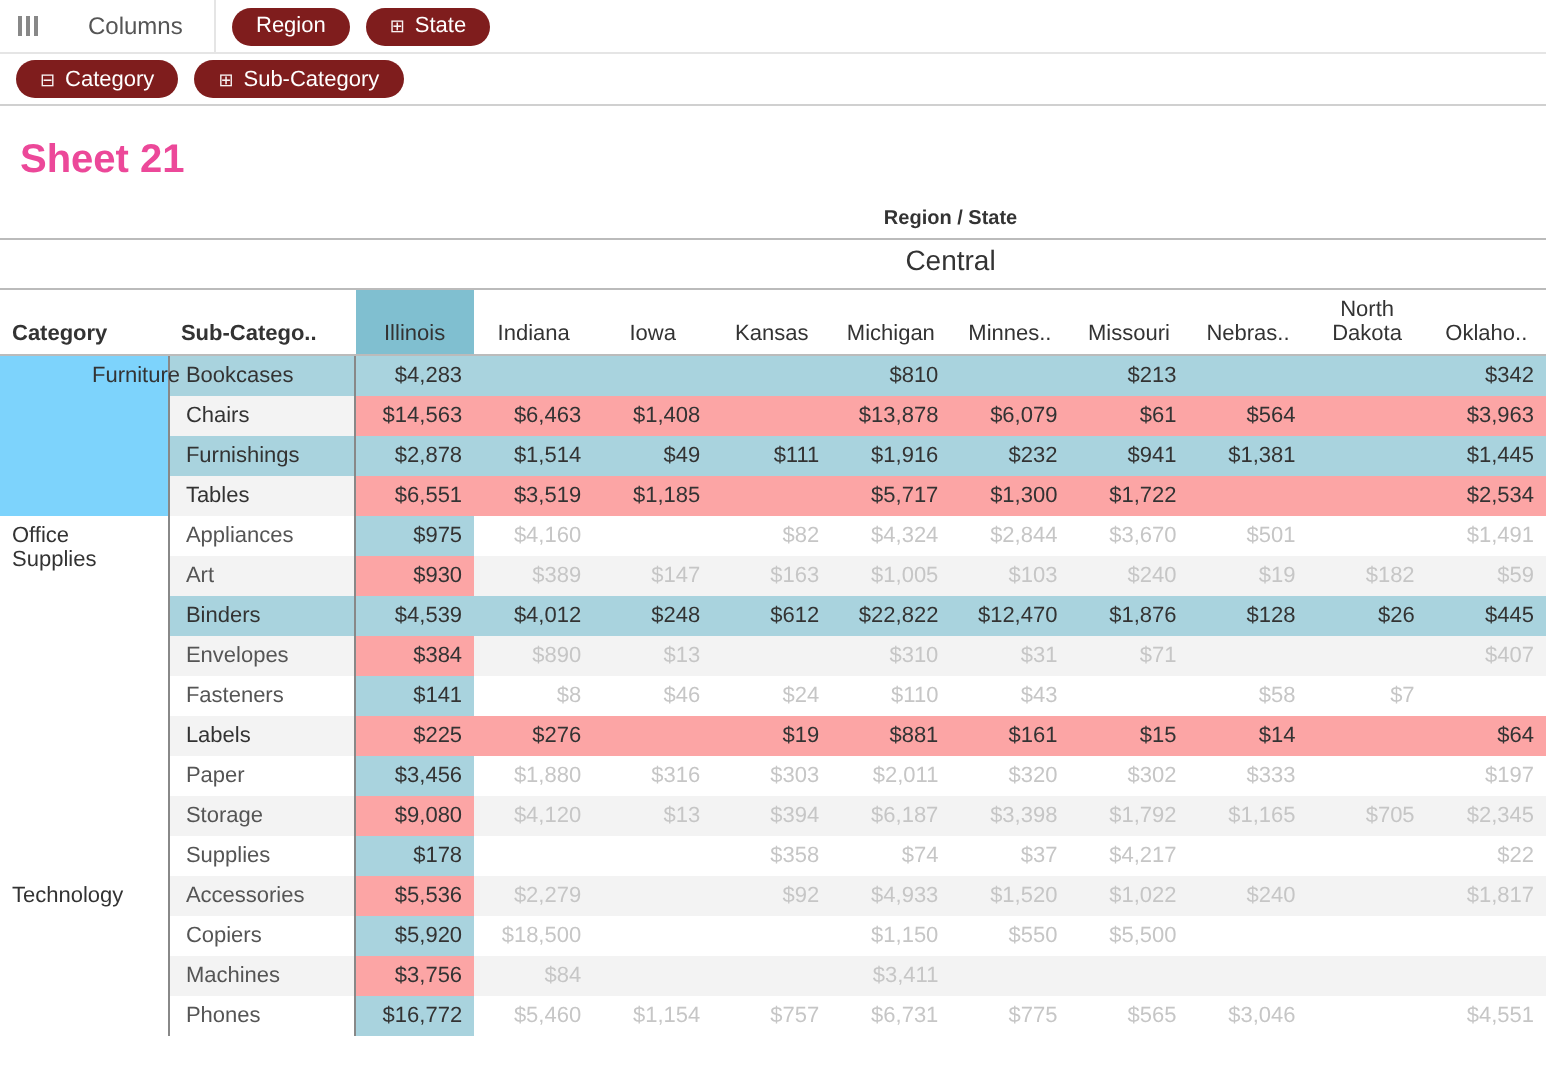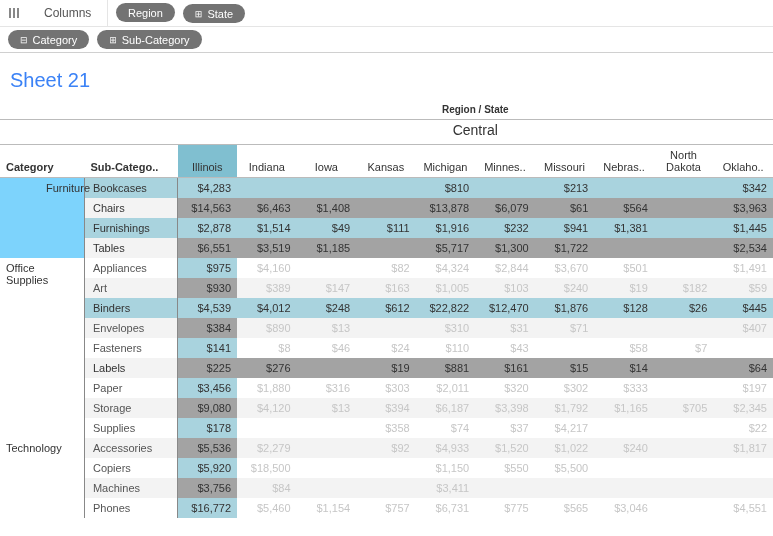--- a/index.html
+++ b/index.html
@@ -2,42 +2,42 @@
 <html><head>
 <meta charset="utf-8">
 <style>
   * { box-sizing: border-box; margin: 0; padding: 0; }
   body { font-family: -apple-system, "Segoe UI", Arial, sans-serif; font-size: 12px; color: #333; background: #fff; width: 773px; }
   .shelves { border-bottom: 1px solid #d0d0d0; }
   .shelf { display: flex; align-items: center; height: 26px; border-top: 1px solid #e5e5e5; }
   .shelf:first-child { border-top: none; }
   .shelf-label { display: flex; align-items: center; gap: 24px; width: 108px; padding-left: 8px; color: #555; font-size: 12px; border-right: 1px solid #e5e5e5; height: 100%; }
   .shelf-icon svg { display: block; }
-  .pill { display: inline-flex; align-items: center; height: 19px; background: #737373; color: #fff; border-radius: 10px; padding: 0 12px; margin-left: 8px; font-size: 11px; gap: 5px; }
+  .pill { display: inline-flex; align-items: center; height: 19px; background: #7f1d1d; color: #fff; border-radius: 10px; padding: 0 12px; margin-left: 8px; font-size: 11px; gap: 5px; }
   .pill .glyph { font-size: 9px; opacity: .95; }
-  .sheet-title { font-size: 20px; font-weight: 400; color: #3b82f6; padding: 16px 0 8px 10px; }
+  .sheet-title { font-size: 20px; font-weight: 700; color: #ec4899; padding: 16px 0 8px 10px; }
   .region-state { text-align: center; font-size: 10px; color: #333; font-weight: 600; padding-top: 4px; }
   .central-label { font-size: 14px; color: #333; padding-top: 2px; padding-bottom: 6px; }
   .viz { position: relative; }
   table { border-collapse: collapse; table-layout: fixed; width: 100%; }
   th, td { padding: 0; }
   .col-cat { width: 78px; }
   .col-sub { width: 86px; }
   .col-st { width: 55px; }
   thead th { font-size: 11px; font-weight: 400; color: #333; text-align: center; padding: 4px 2px; border-bottom: 1px solid #bbb; vertical-align: bottom; }
   thead th.cat-h, thead th.sub-h { text-align: left; font-weight: 600; padding-left: 6px; }
   thead .north-dakota { line-height: 1.1; }
   tbody td { font-size: 11px; height: 20px; vertical-align: middle; }
   .cat-cell { vertical-align: top; padding: 4px 0 0 6px; color: #333; border-right: 1px solid #888; }
   .sub-cell { padding-left: 8px; color: #555; border-right: 1px solid #888; }
   .num { text-align: right; padding-right: 6px; font-variant-numeric: tabular-nums; }
   .hl { background: #a9d3de; color: #333; }
   .dim { color: #c6c6c6; }
   .row-alt td.sub-cell, .row-alt td.num { background: #f3f3f3; }
-  .row-alt td.num.hl { background: #a3a3a3; }
+  .row-alt td.num.hl { background: #fca5a5; }
   .cat-furn { background: #7dd3fc; padding-left: 46px; }
   .state-hl { background: #a9d3de; }
   thead th.state-hl { background: #80bfd0; margin-left: 42px; }
 </style>
 </head>
 <body>
 
 <div class="shelves">
   <div class="shelf">
     <div class="shelf-label">

